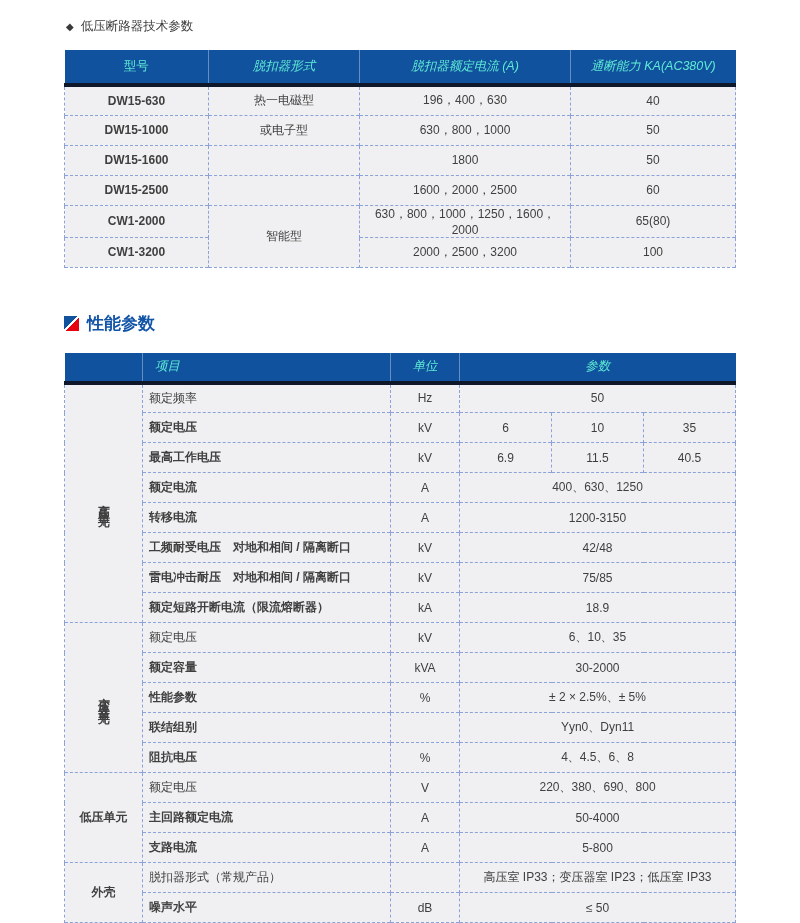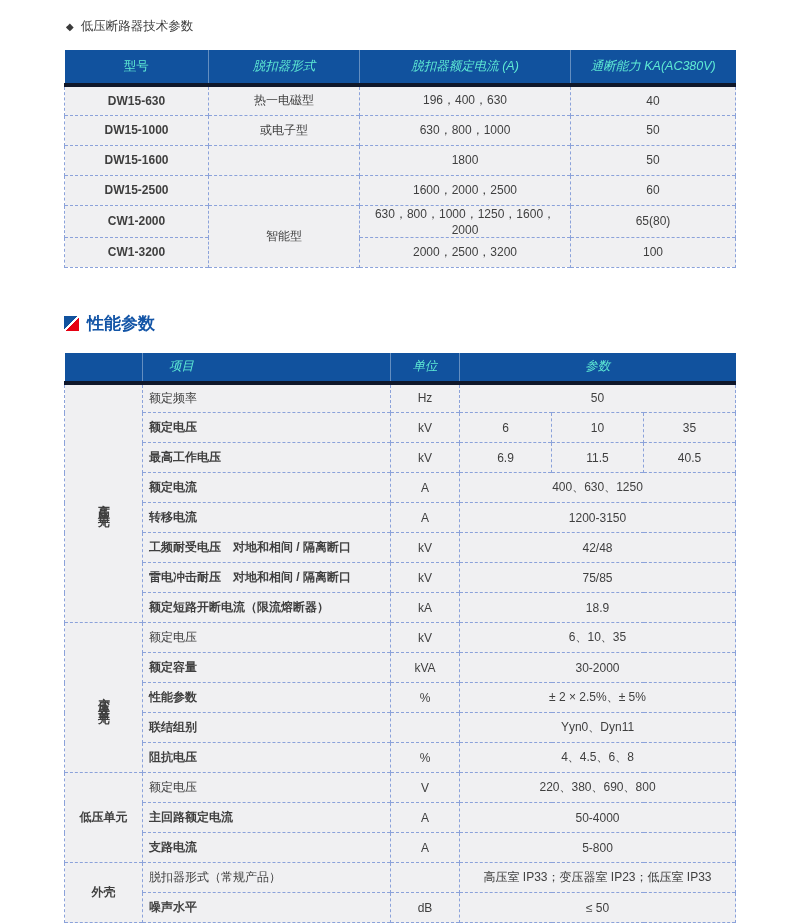--- a/index.html
+++ b/index.html
@@ -139,21 +139,21 @@
       <col style="width:78px">
         <col style="width:248px">
         <col style="width:69px">
       <col style="width:92px">
         <col style="width:92px">
         <col style="width:92px">
     </colgroup>
     <thead>
       <tr>
         <th></th>
-        <th style="text-align:left;padding-left:26px;">项目</th>
+        <th style="text-align:left;padding-left:12px;">项目</th>
         <th>单位</th>
         <th colspan="3">参数</th>
       </tr>
     </thead>
     <tbody>
 
       <tr>
         <td class="gcell" rowspan="8"><span class="vlabel">高压单元</span></td>
         <td class="item">额定频率</td>
         <td class="unit">Hz</td>

